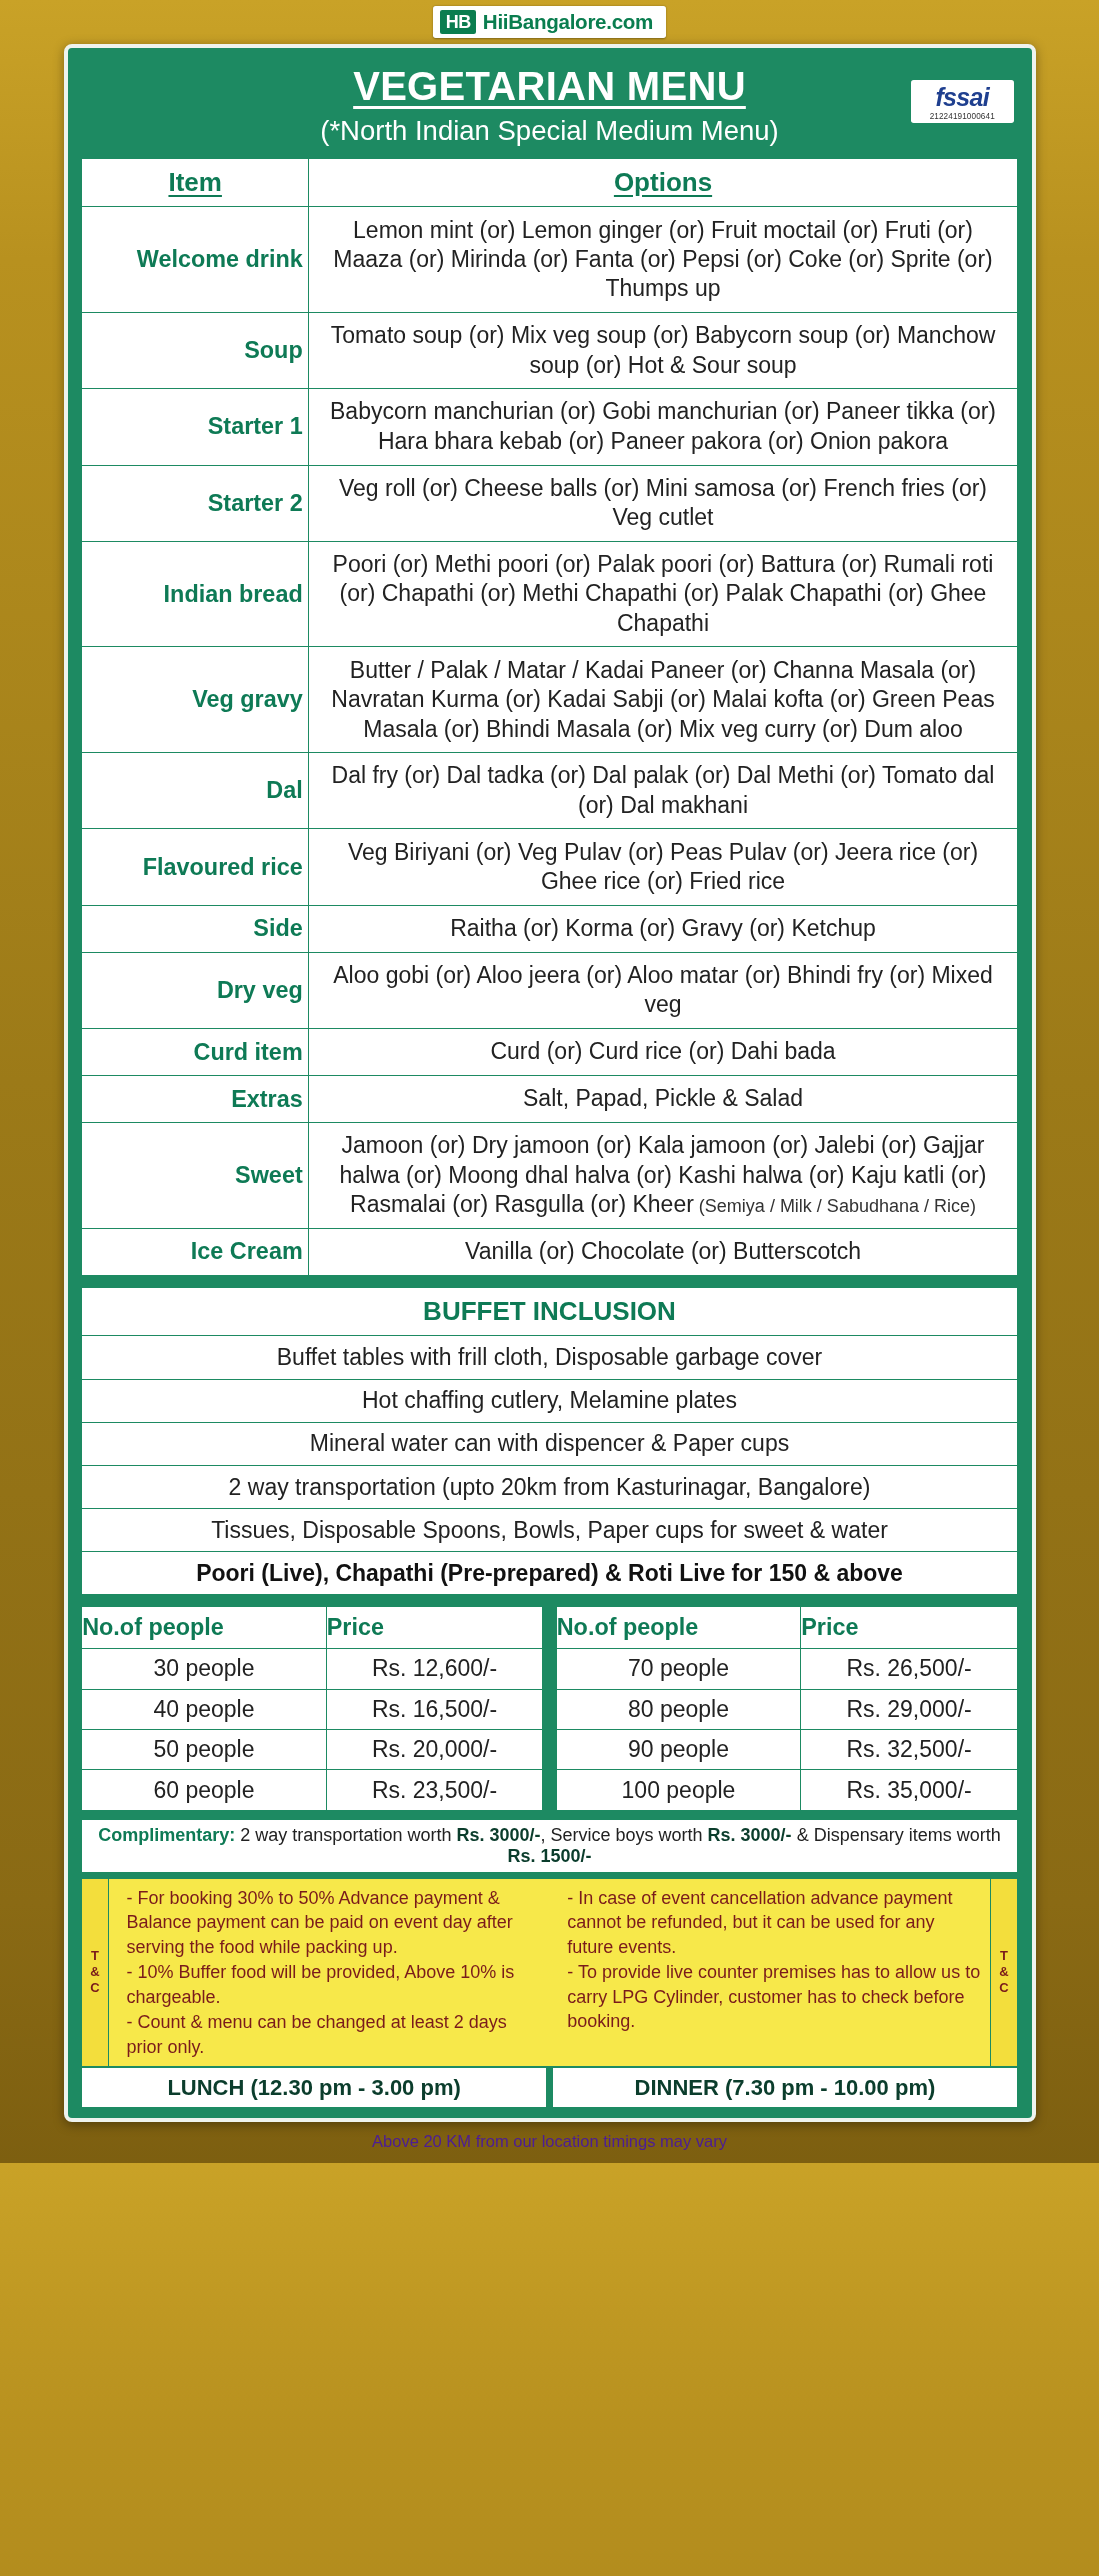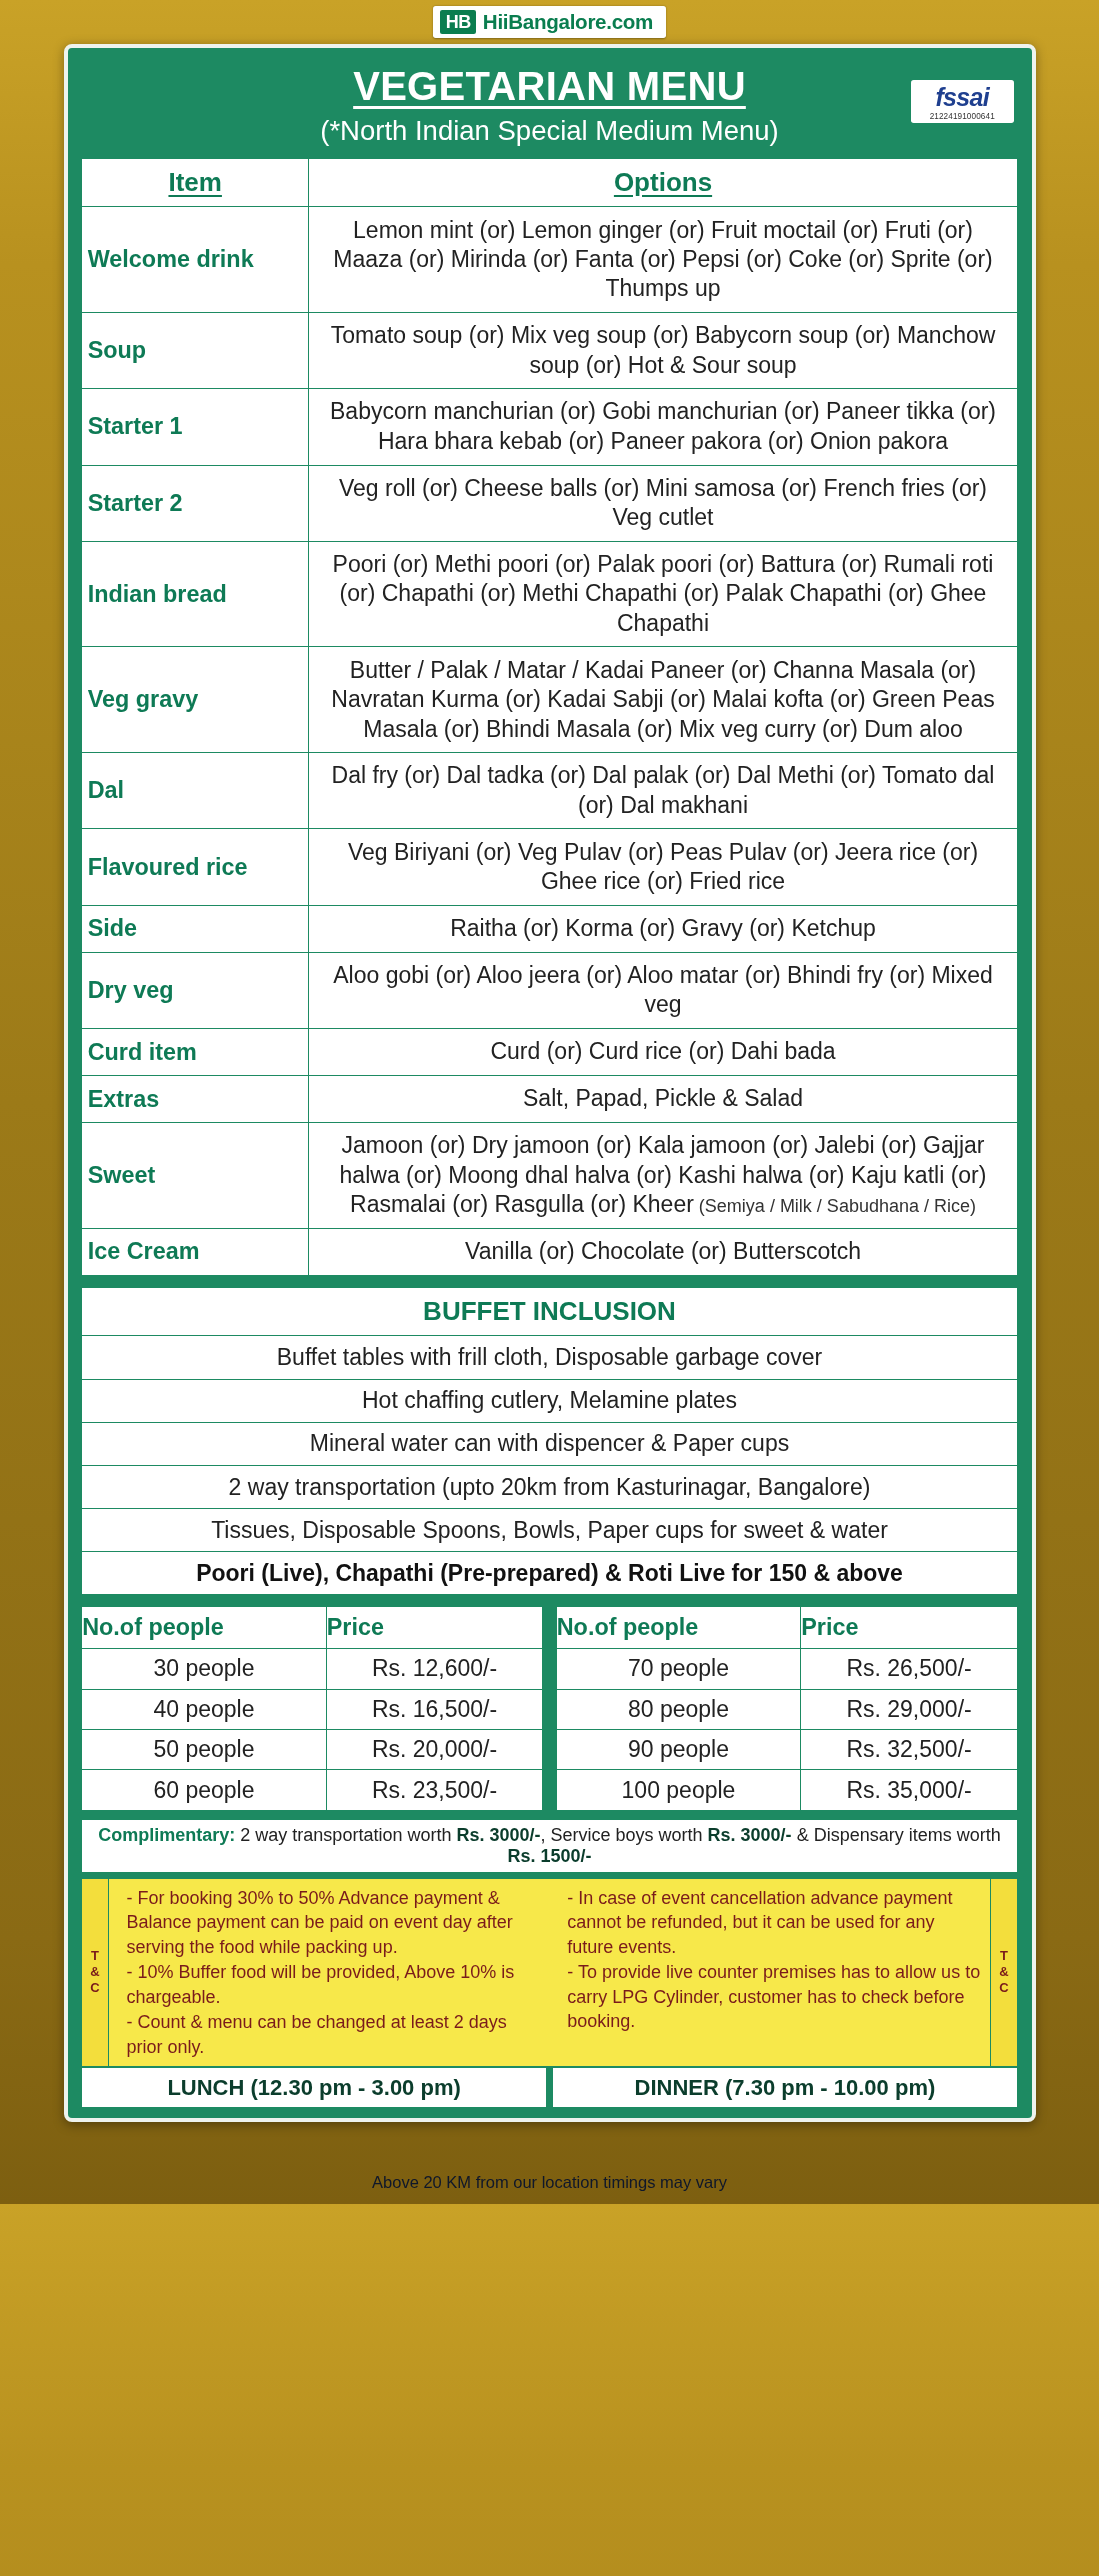--- a/index.html
+++ b/index.html
@@ -50,21 +50,21 @@
   .fssai .fnum { font-size:8.2px; color:#333; margin-top:2.1px; letter-spacing:0.1px; }
 
   
   table { border-collapse:collapse; width:100%; background:#ffffff; }
   .menu-table td, .menu-table th { border:1.4px solid #1d8a62; vertical-align:middle; }
   .menu-table .hd {
     text-align:center; color:#0e7a55; font-weight:bold; font-size:26px; padding:8.2px 0;
     text-decoration:underline; text-underline-offset:4.1px;
   }
   .menu-table .item {
-    width:227px; text-align:left; color:#0e7a55; font-weight:bold; font-size:23.4px;
+    width:227px; text-align:right; color:#0e7a55; font-weight:bold; font-size:23.4px;
     padding:9.6px 5.5px; line-height:1.15;
   }
   .menu-table .opts {
     text-align:center; color:#222; font-size:23px; padding:8.2px 11px; line-height:1.28;
   }
   .small-note { font-size:18px; color:#333; }
 
   
   .buffet { margin-top:11px; background:#fff; }
   .buffet td { border:1.4px solid #1d8a62; text-align:center; font-size:23px; color:#222; padding:7.6px 5.5px; }
@@ -100,21 +100,21 @@
   }
   .tc-col ul { margin:0; padding-left:9.6px; list-style:none; }
   .tc-col li { margin:1.4px 0; }
 
   
   .timings { margin-top:0; display:flex; gap:5px; }
   .timings div {
     flex:1; background:#ffffff; color:#0b3d2c; font-weight:bold; font-size:22px;
     text-align:center; padding:6.9px 0; border:1.4px solid #1d8a62;
   }
-  .footnote { text-align:center; color:#0f172a; font-size:16.5px; padding:9.6px 0 12.4px 0;margin-top:41px; }
+  .footnote { text-align:center; color:#4c1d95; font-size:16.5px; padding:9.6px 0 12.4px 0; }
 </style>
 </head>
 <body>
 
 <div class="page">
 
   <div class="brandbar">
     <div class="brand">
       <span class="hb">HB</span>
       <span class="btxt">HiiBangalore.com</span>

